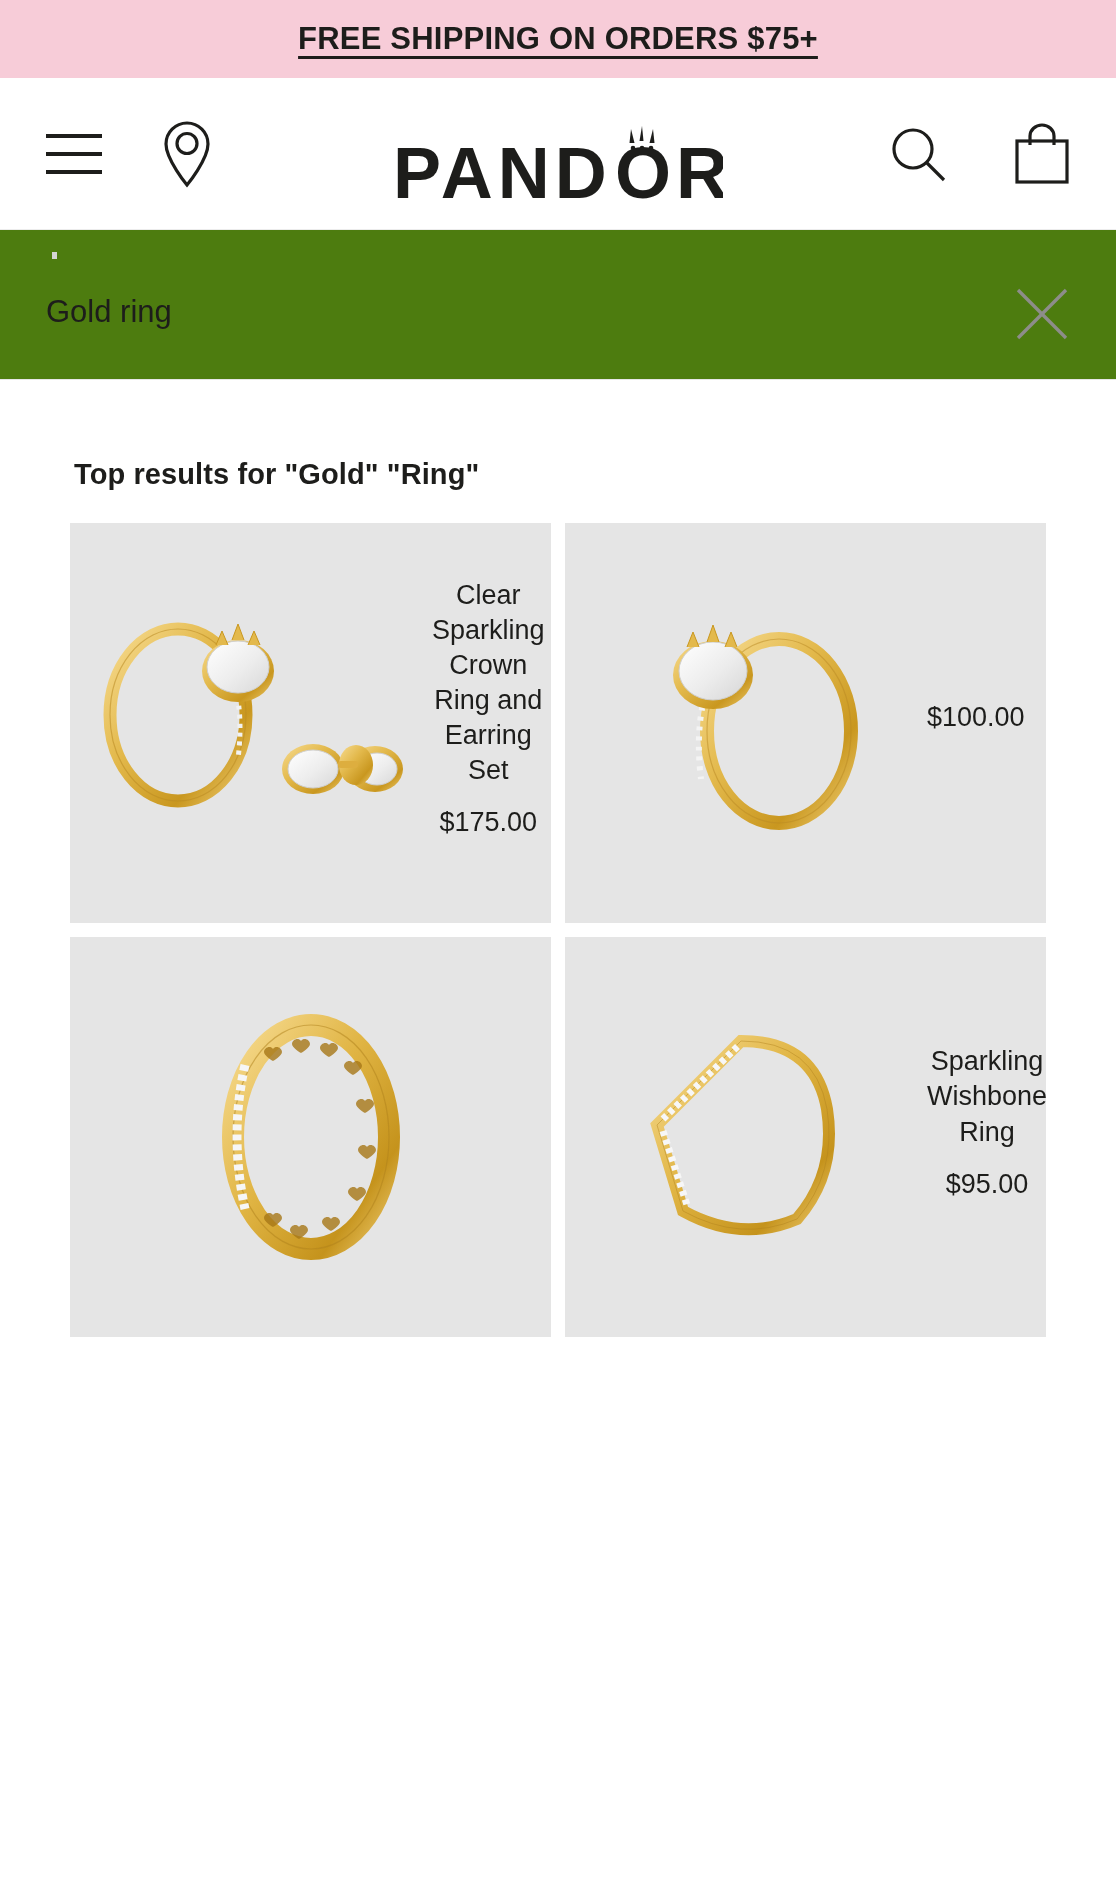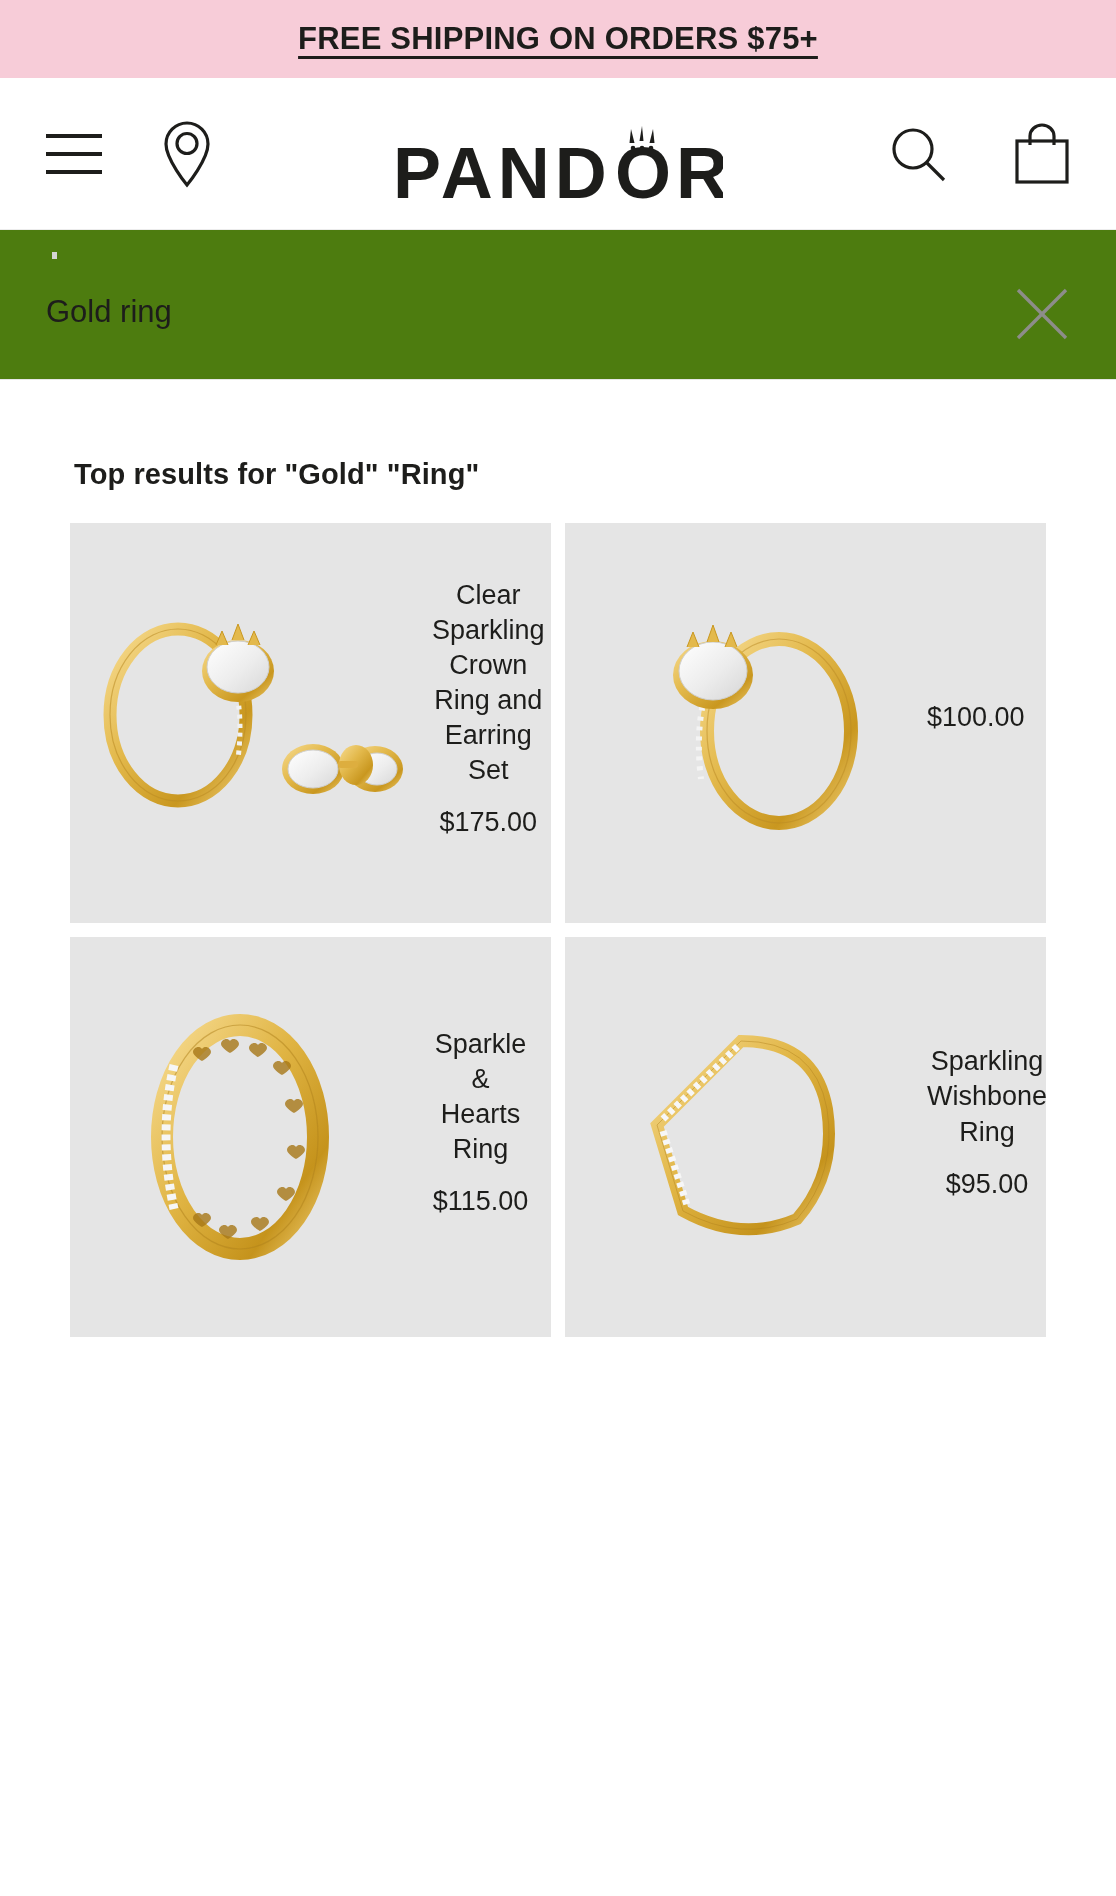--- a/index.html
+++ b/index.html
@@ -340,24 +340,20 @@
             <path d="M212 66c-3-4-9-1-9 3 0 4 9 9 9 9s9-5 9-9c0-4-6-7-9-3z"></path>
             <path d="M224 104c-3-4-9-1-9 3 0 4 9 9 9 9s9-5 9-9c0-4-6-7-9-3z"></path>
             <path d="M226 150c-3-4-9-1-9 3 0 4 9 9 9 9s9-5 9-9c0-4-6-7-9-3z"></path>
             <path d="M216 192c-3-4-9-1-9 3 0 4 9 9 9 9s9-5 9-9c0-4-6-7-9-3z"></path>
             <path d="M190 222c-3-4-9-1-9 3 0 4 9 9 9 9s9-5 9-9c0-4-6-7-9-3z"></path>
             <path d="M158 230c-3-4-9-1-9 3 0 4 9 9 9 9s9-5 9-9c0-4-6-7-9-3z"></path>
             <path d="M132 218c-3-4-9-1-9 3 0 4 9 9 9 9s9-5 9-9c0-4-6-7-9-3z"></path>
           </g>
         </svg>
       </div>
-      <div class="product-info">
-        <div class="product-title">Sparkle &amp; Hearts Ring</div>
-        <div class="product-price">$115.00</div>
-      </div>
     </article>
 
     <article class="product-card">
       <div class="product-image">
         <svg width="340" height="280" viewBox="0 0 340 280" aria-hidden="true">
           <defs>
             <linearGradient id="g4" x1="0" y1="0" x2="1" y2="1">
               <stop offset="0%" stop-color="#F7DC92"></stop>
               <stop offset="45%" stop-color="#E0B443"></stop>
               <stop offset="80%" stop-color="#C5931C"></stop>

